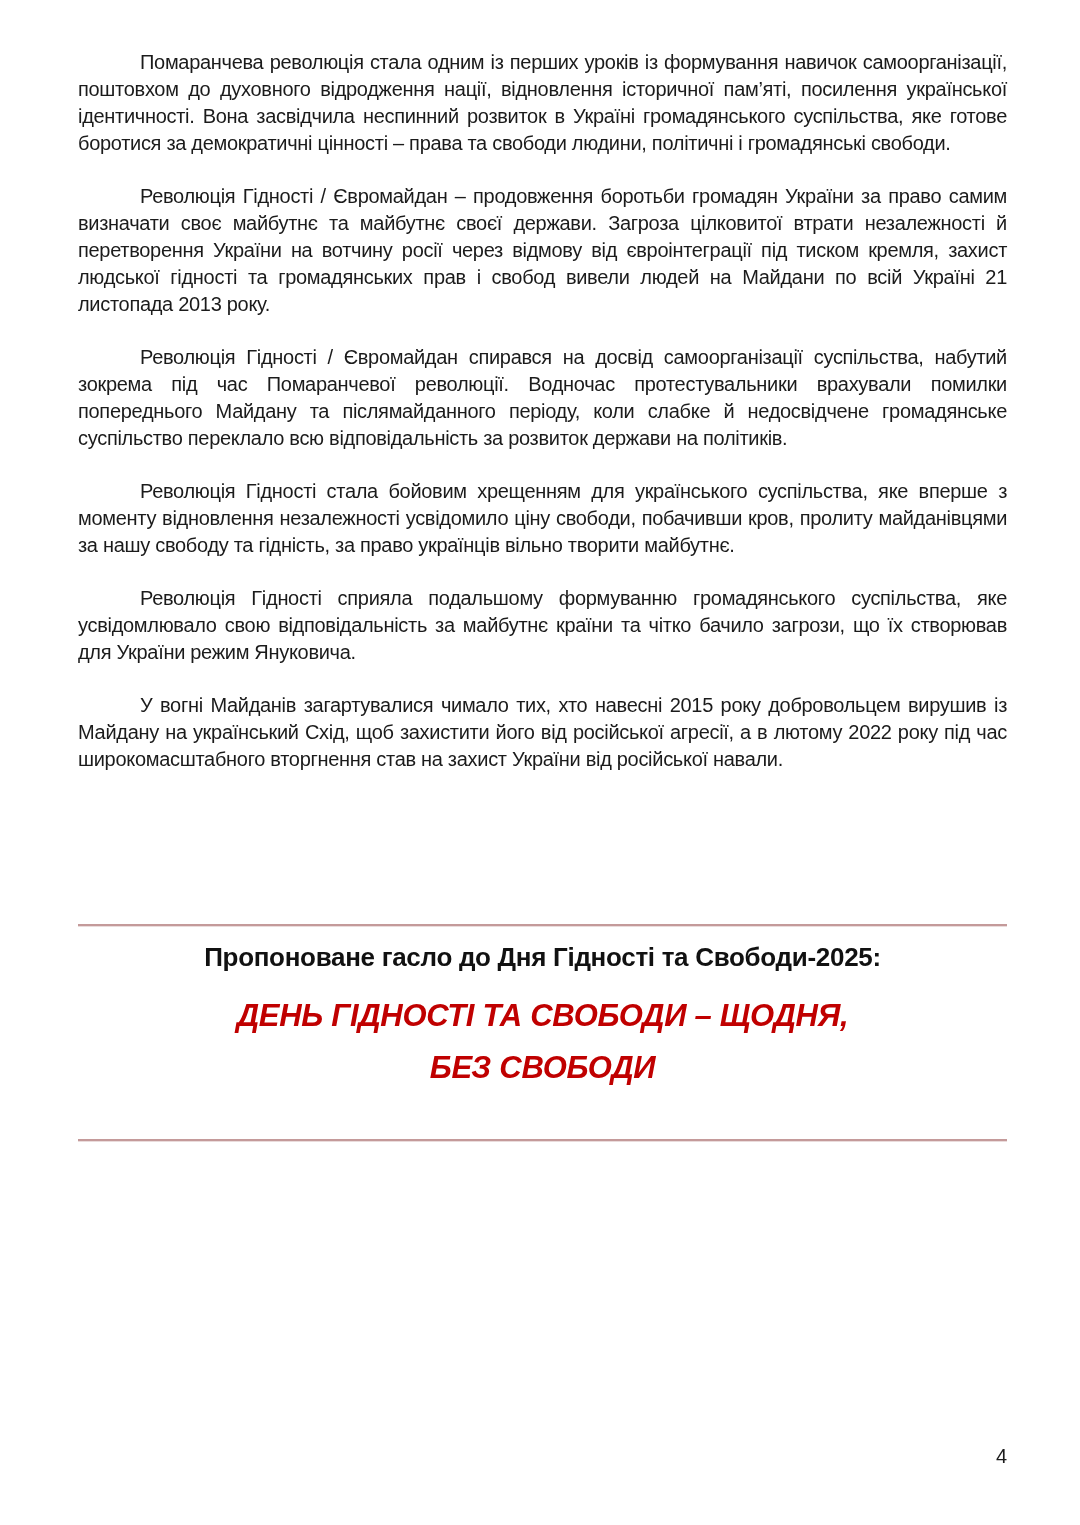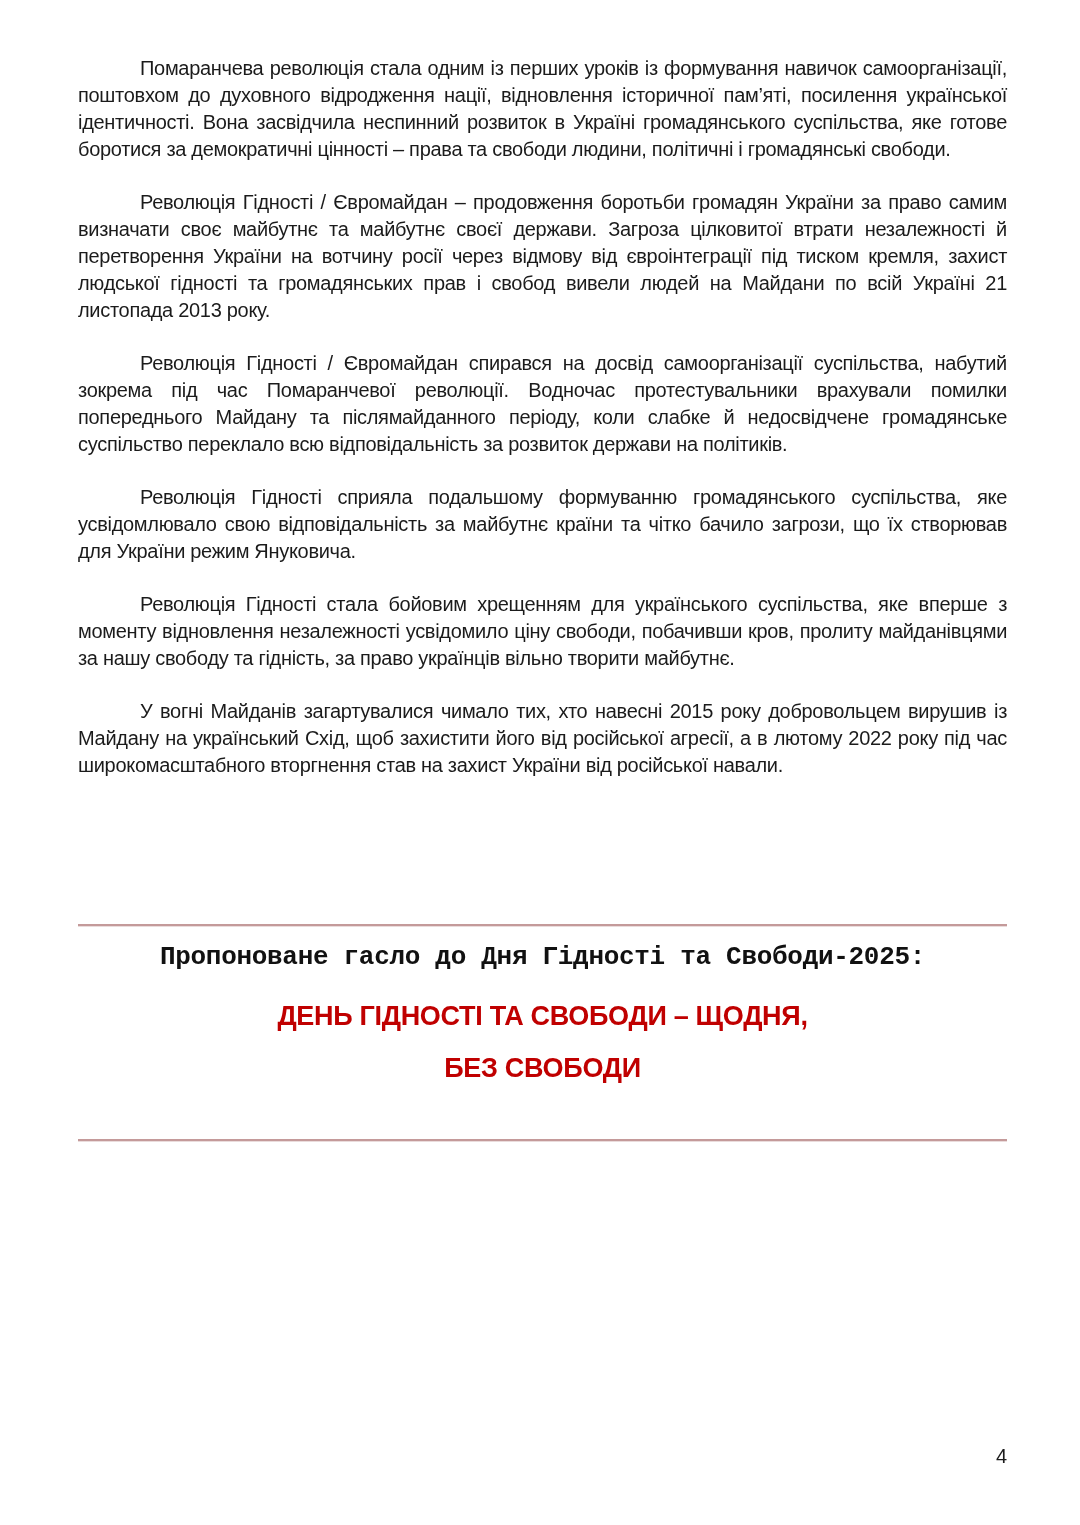--- a/index.html
+++ b/index.html
@@ -9,21 +9,21 @@
     height: 1525px;
     margin: 0 auto;
     background: #ffffff;
     font-family: "Liberation Sans", "DejaVu Sans", sans-serif;
     color: #1b1b1b;
     overflow: hidden;
   }
   .text-block {
     position: absolute;
     left: 78px;
-    top: 55px;
+    top: 49px;
     width: 929px;
   }
   .text-block p {
     margin: 0 0 26px 0;
     font-size: 20px;
     line-height: 27px;
     letter-spacing: -0.3px;
     text-align: justify;
     text-indent: 62px;
   }
@@ -41,55 +41,55 @@
     position: absolute;
     left: 78px;
     top: 942px;
     width: 929px;
     margin: 0;
     font-size: 26px;
     font-weight: bold;
     letter-spacing: -0.3px;
     text-align: center;
     color: #111111;
-    font-family: Liberation Mono, monospace;
   }
   .slogan {
     position: absolute;
     left: 78px;
     top: 990px;
     width: 929px;
     text-align: center;
     color: #c00000;
     font-weight: bold;
-    font-size: 27px;
+    font-size: 31px;
     line-height: 52px;
     letter-spacing: -0.3px;
+    font-style: italic;
   }
   .page-number {
     position: absolute;
     top: 1445px;
     left: 78px;
     width: 929px;
     text-align: right;
     font-size: 20px;
     color: #1b1b1b;
   }
 </style>
 </head>
 <body>
 
 <div class="page">
 
   <div class="text-block">
     <p>Помаранчева революція стала одним із перших уроків із формування навичок самоорганізації, поштовхом до духовного відродження нації, відновлення історичної пам’яті, посилення української ідентичності. Вона засвідчила неспинний розвиток в Україні громадянського суспільства, яке готове боротися за демократичні цінності – права та свободи людини, політичні і громадянські свободи.</p>
     <p>Революція Гідності / Євромайдан – продовження боротьби громадян України за право самим визначати своє майбутнє та майбутнє своєї держави. Загроза цілковитої втрати незалежності й перетворення України на вотчину росії через відмову від євроінтеграції під тиском кремля, захист людської гідності та громадянських прав і свобод вивели людей на Майдани по всій Україні 21 листопада 2013 року.</p>
     <p>Революція Гідності / Євромайдан спирався на досвід самоорганізації суспільства, набутий зокрема під час Помаранчевої революції. Водночас протестувальники врахували помилки попереднього Майдану та післямайданного періоду, коли слабке й недосвідчене громадянське суспільство переклало всю відповідальність за розвиток держави на політиків.</p>
+    <p>Революція Гідності стала бойовим хрещенням для українського суспільства, яке вперше з моменту відновлення незалежності усвідомило ціну свободи, побачивши кров, пролиту майданівцями за нашу свободу та гідність, за право українців вільно творити майбутнє.</p>
     <p>Революція Гідності сприяла подальшому формуванню громадянського суспільства, яке усвідомлювало свою відповідальність за майбутнє країни та чітко бачило загрози, що їх створював для України режим Януковича.</p>
-    <p>Революція Гідності стала бойовим хрещенням для українського суспільства, яке вперше з моменту відновлення незалежності усвідомило ціну свободи, побачивши кров, пролиту майданівцями за нашу свободу та гідність, за право українців вільно творити майбутнє.</p>
     <p>У вогні Майданів загартувалися чимало тих, хто навесні 2015 року добровольцем вирушив із Майдану на український Схід, щоб захистити його від російської агресії, а в лютому 2022 року під час широкомасштабного вторгнення став на захист України від російської навали.</p>
   </div>
 
   <div class="rule rule-top"></div>
 
   <h2 class="slogan-heading">Пропоноване гасло до Дня Гідності та Свободи-2025:</h2>
 
   <div class="slogan">
     <div>ДЕНЬ ГІДНОСТІ ТА СВОБОДИ – ЩОДНЯ,</div>
     <div>БЕЗ СВОБОДИ</div>

